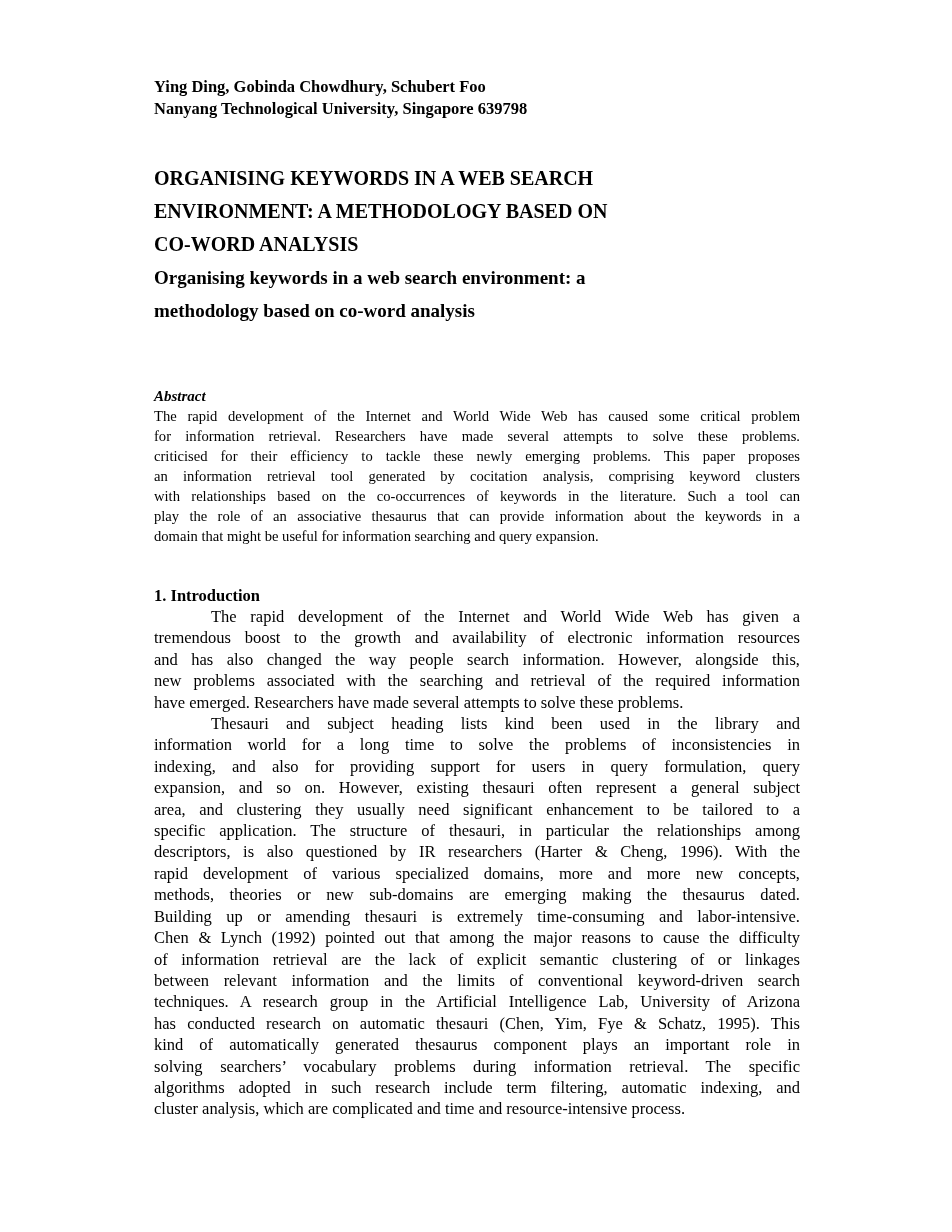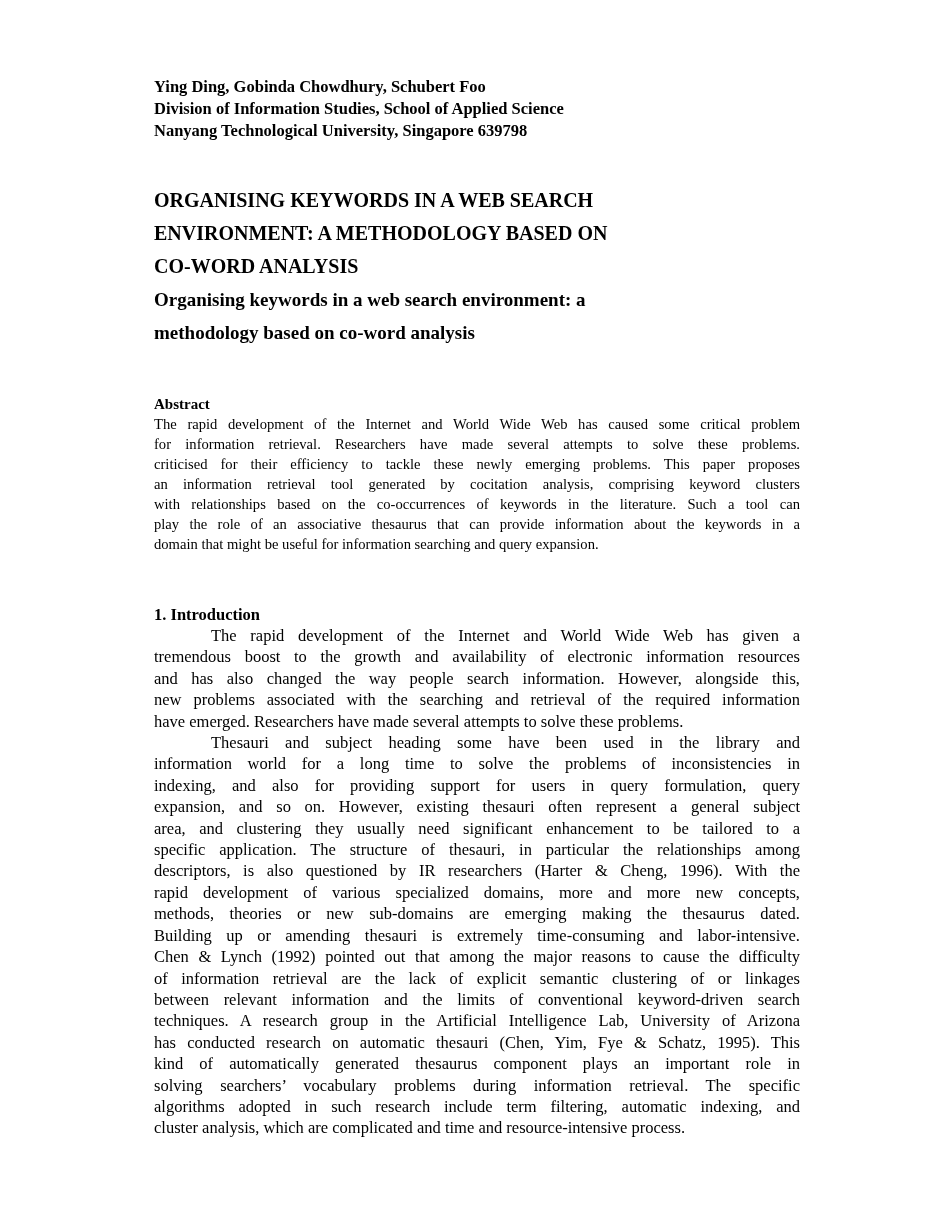--- a/index.html
+++ b/index.html
@@ -3,36 +3,35 @@
 <meta charset="utf-8">
 <style>
   html, body { margin: 0; padding: 0; background: #ffffff; }
   body { width: 952px; height: 1232px; position: relative; overflow: hidden; color: #000; font-family: "Liberation Serif", serif; }
   .page { position: absolute; left: 154px; top: 76px; width: 646px; }
   .authors { font-weight: bold; font-size: 16.5px; line-height: 22px; }
   .authors div { white-space: nowrap; }
   .title-caps { margin-top: 42px; font-weight: bold; font-size: 20px; line-height: 33px; }
   .title-caps div, .title-mixed div { white-space: nowrap; }
   .title-mixed { font-weight: bold; font-size: 19px; line-height: 33px; }
-  .abstract-head { margin-top: 46px; font-weight: bold; font-size: 15px; line-height: 19px; }
+  .abstract-head { margin-top: 60px; font-weight: bold; font-size: 15px; line-height: 19px; font-style: italic; }
   .abstract-body { font-size: 14.6px; line-height: 20px; }
-  .sec-head { margin-top: 50px; font-weight: bold; font-size: 16.5px; line-height: 21px; }
+  .sec-head { margin-top: 39px; font-weight: bold; font-size: 16.5px; line-height: 21px; }
   .body-text { font-size: 16.5px; line-height: 21.4px; }
   .indent { padding-left: 57px; }
   .jl { display: block; text-align: justify; text-align-last: justify; }
   .jl.last { text-align-last: left; }
 </style>
 </head>
 <body>
 
 <div class="page">
 
   <div class="authors">
     <div>Ying Ding, Gobinda Chowdhury, Schubert Foo</div>
-    <div>Division of Information Studies, School of Applied Science</div>
     <div>Nanyang Technological University, Singapore 639798</div>
   </div>
 
   <div class="title-caps">
     <div>ORGANISING KEYWORDS IN A WEB SEARCH</div>
     <div>ENVIRONMENT: A METHODOLOGY BASED ON</div>
     <div>CO-WORD ANALYSIS</div>
   </div>
   <div class="title-mixed">
     <div>Organising keywords in a web search environment: a</div>
@@ -52,21 +51,21 @@
 
   <div class="sec-head">1. Introduction</div>
   <div class="body-text">
     <span class="jl indent">The rapid development of the Internet and World Wide Web has given a</span>
     <span class="jl">tremendous boost to the growth and availability of electronic information resources</span>
     <span class="jl">and has also changed the way people search information. However, alongside this,</span>
     <span class="jl">new problems associated with the searching and retrieval of the required information</span>
     <span class="jl last">have emerged. Researchers have made several attempts to solve these problems.</span>
   </div>
   <div class="body-text">
-    <span class="jl indent">Thesauri and subject heading some have been used in the library and</span>
+    <span class="jl indent">Thesauri and subject heading lists kind been used in the library and</span>
     <span class="jl">information world for a long time to solve the problems of inconsistencies in</span>
     <span class="jl">indexing, and also for providing support for users in query formulation, query</span>
     <span class="jl">expansion, and so on. However, existing thesauri often represent a general subject</span>
     <span class="jl">area, and clustering they usually need significant enhancement to be tailored to a</span>
     <span class="jl">specific application. The structure of thesauri, in particular the relationships among</span>
     <span class="jl">descriptors, is also questioned by IR researchers (Harter &amp; Cheng, 1996). With the</span>
     <span class="jl">rapid development of various specialized domains, more and more new concepts,</span>
     <span class="jl">methods, theories or new sub-domains are emerging making the thesaurus dated.</span>
     <span class="jl">Building up or amending thesauri is extremely time-consuming and labor-intensive.</span>
     <span class="jl">Chen &amp; Lynch (1992) pointed out that among the major reasons to cause the difficulty</span>

